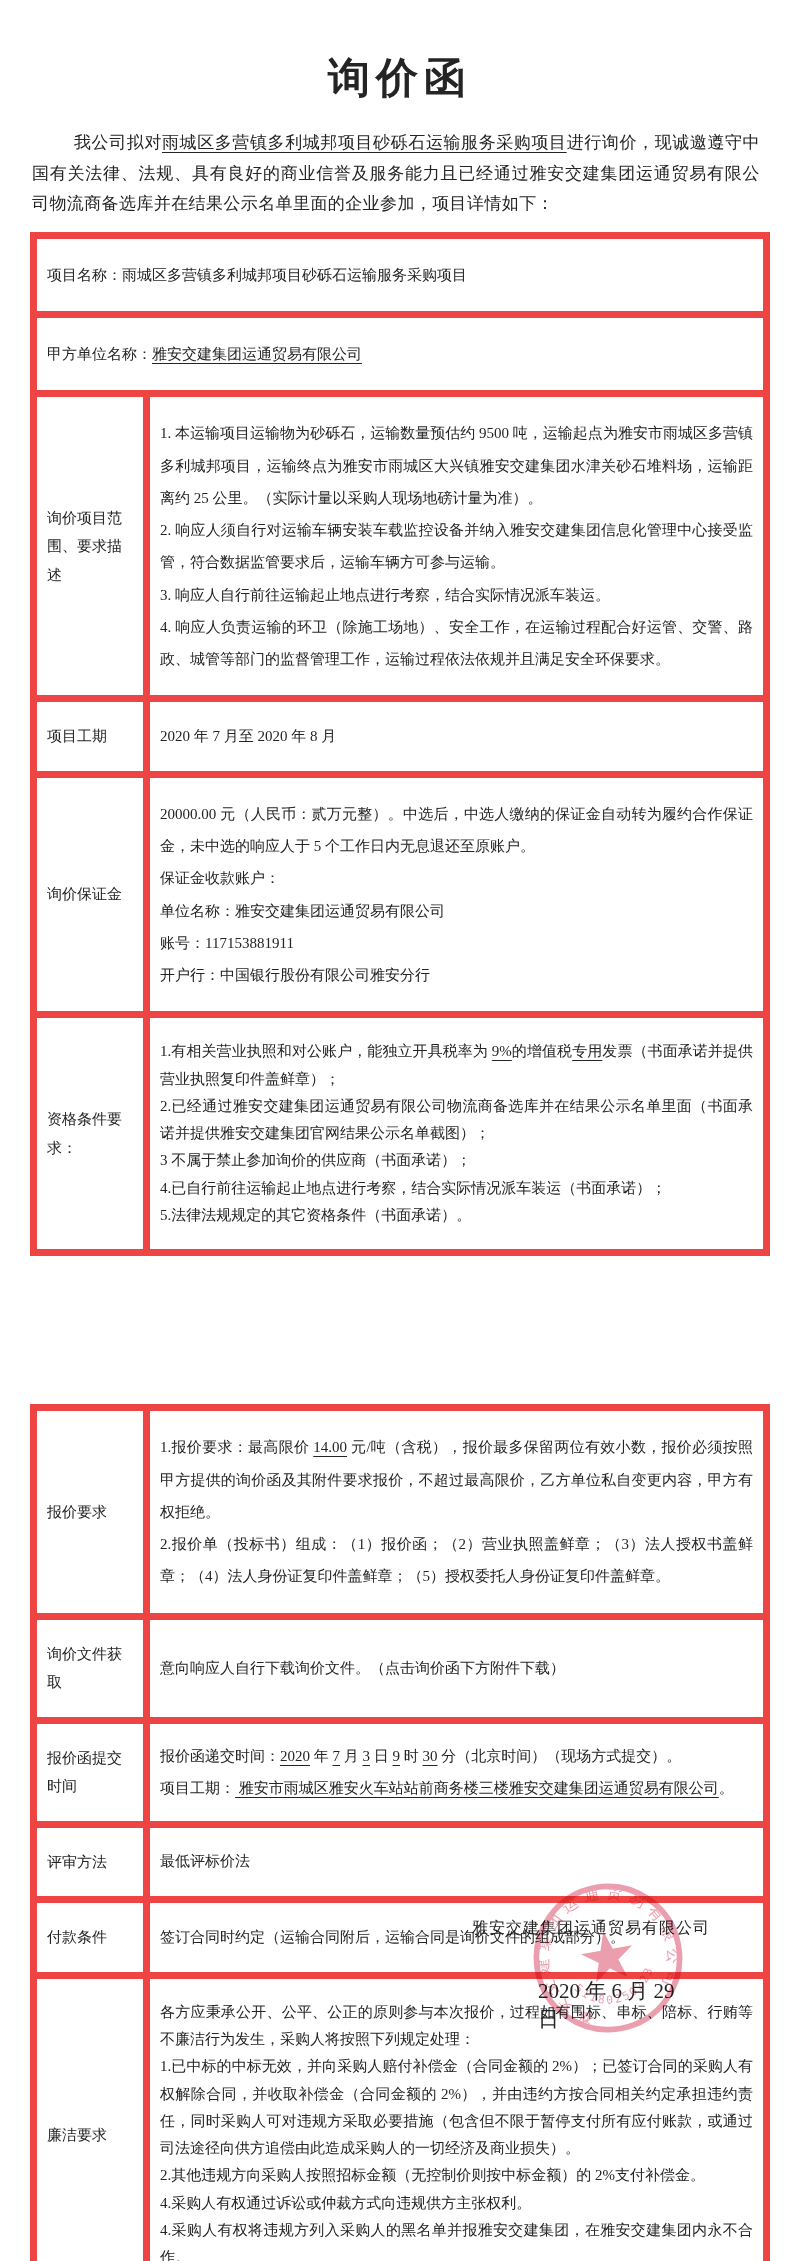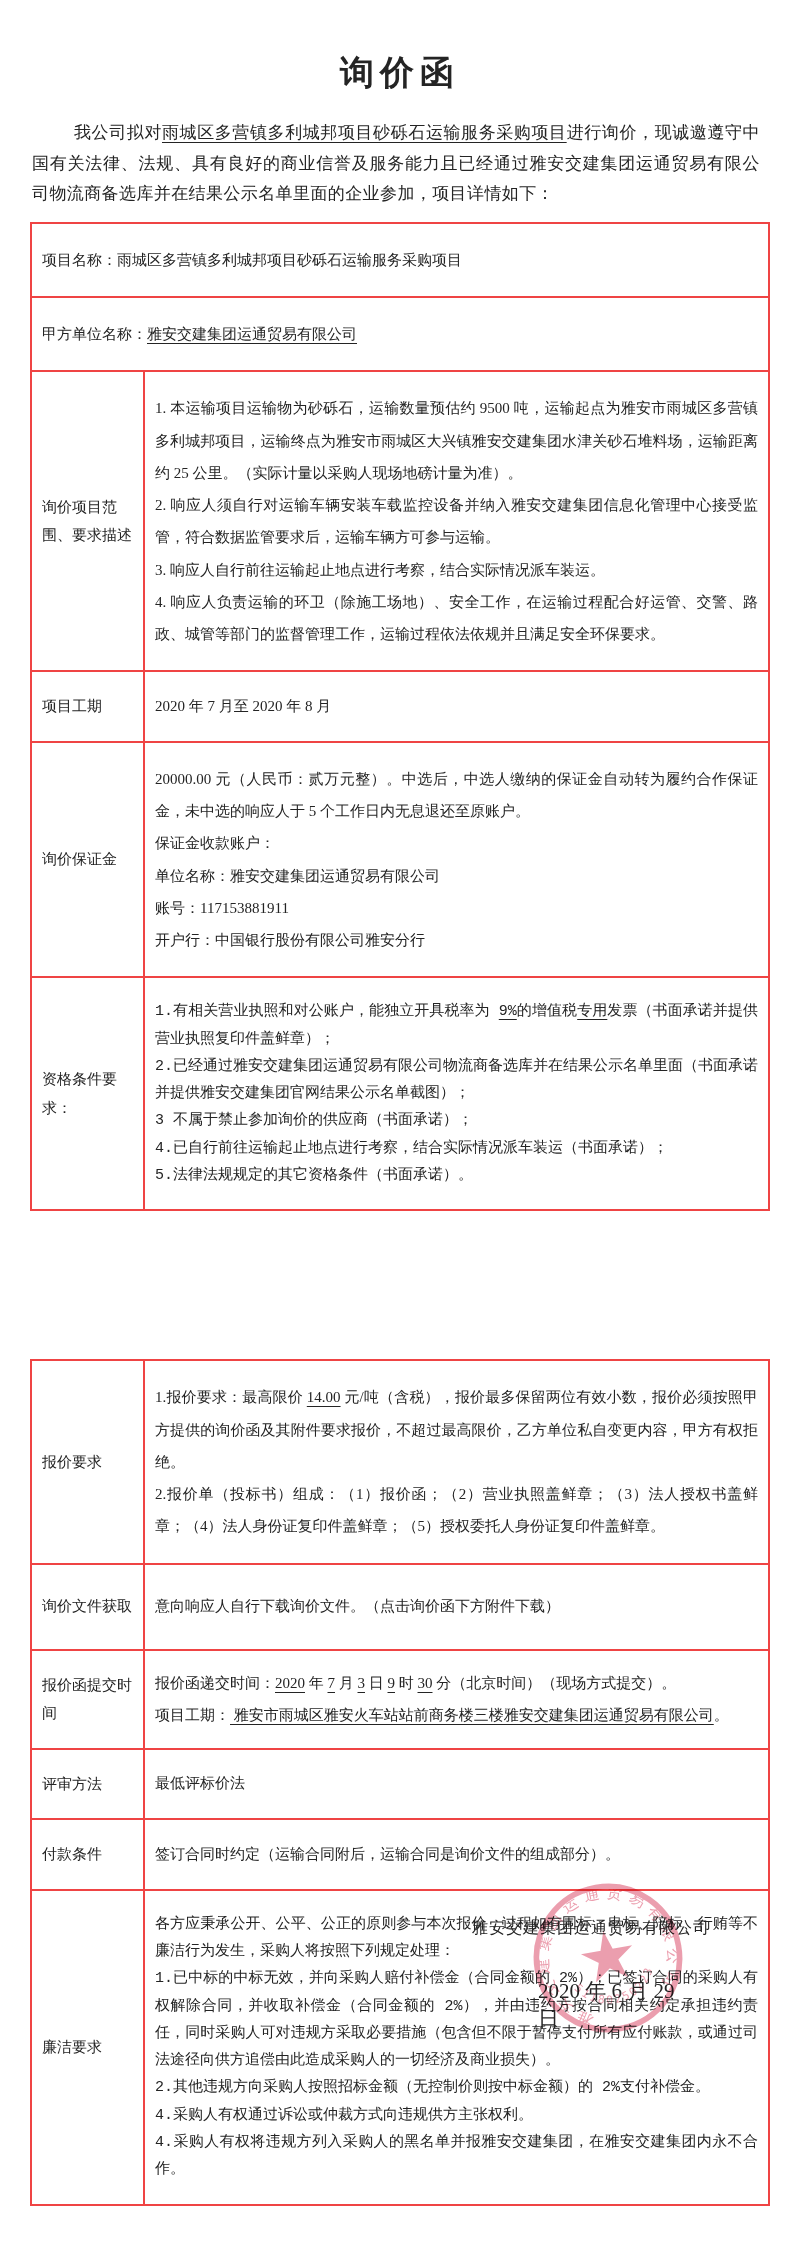--- a/index.html
+++ b/index.html
@@ -1,27 +1,27 @@
 <!DOCTYPE html>
 <html><head>
 <meta charset="utf-8">
 <style>
   html,body{margin:0;padding:0;background:#ffffff;}
   body{font-family:"Liberation Serif","DejaVu Serif",serif;color:#242424;}
   #page{width:800px;height:2261px;position:relative;background:#ffffff;overflow:hidden;margin:0 auto;}
   .content{padding:0 30px;}
-  .doc-title{text-align:center;font-size:34px;font-weight:bold;letter-spacing:6px;margin:0;padding-top:50px;}
+  .doc-title{text-align:center;font-size:42px;font-weight:bold;letter-spacing:6px;margin:0;padding-top:50px;}
   .intro{margin:22px 10px 12px 2px;font-size:17px;line-height:1.8;text-align:justify;text-indent:42px;letter-spacing:0.4px;}
   .u{text-decoration:underline;text-underline-offset:4px;}
   table.doc{border-collapse:collapse;width:740px;table-layout:fixed;font-size:15px;}
-  table.doc td{border:2px solid #ef4444;vertical-align:middle;padding:20px 10px;word-break:break-all;}
+  table.doc td{border:7px solid #ef4444;vertical-align:middle;padding:20px 10px;word-break:break-all;}
   td.label-cell{padding:2px 6px;line-height:1.9;}
   p.ln{margin:0;text-align:justify;}
   .lh-a{line-height:2.15;}
-  .lh-b{line-height:1.82;font-family:Liberation Mono, monospace;}
+  .lh-b{line-height:1.82;}
   .single-row{height:42px;}
   .obtain-row{height:86px;}
   .review-row{height:58px;}
   .gap-spacer{height:148px;}
   .signature-company{position:absolute;top:1918px;left:430px;width:280px;text-align:right;font-size:16px;letter-spacing:1px;z-index:1;}
   .signature-date{position:absolute;top:1977px;left:538px;width:140px;text-align:left;font-size:21px;z-index:1;font-family:Liberation Serif, serif;}
   .stamp{position:absolute;left:528px;top:1878px;width:160px;height:160px;z-index:2;opacity:0.72;mix-blend-mode:multiply;pointer-events:none;}
 </style>
 </head>
 <body>

